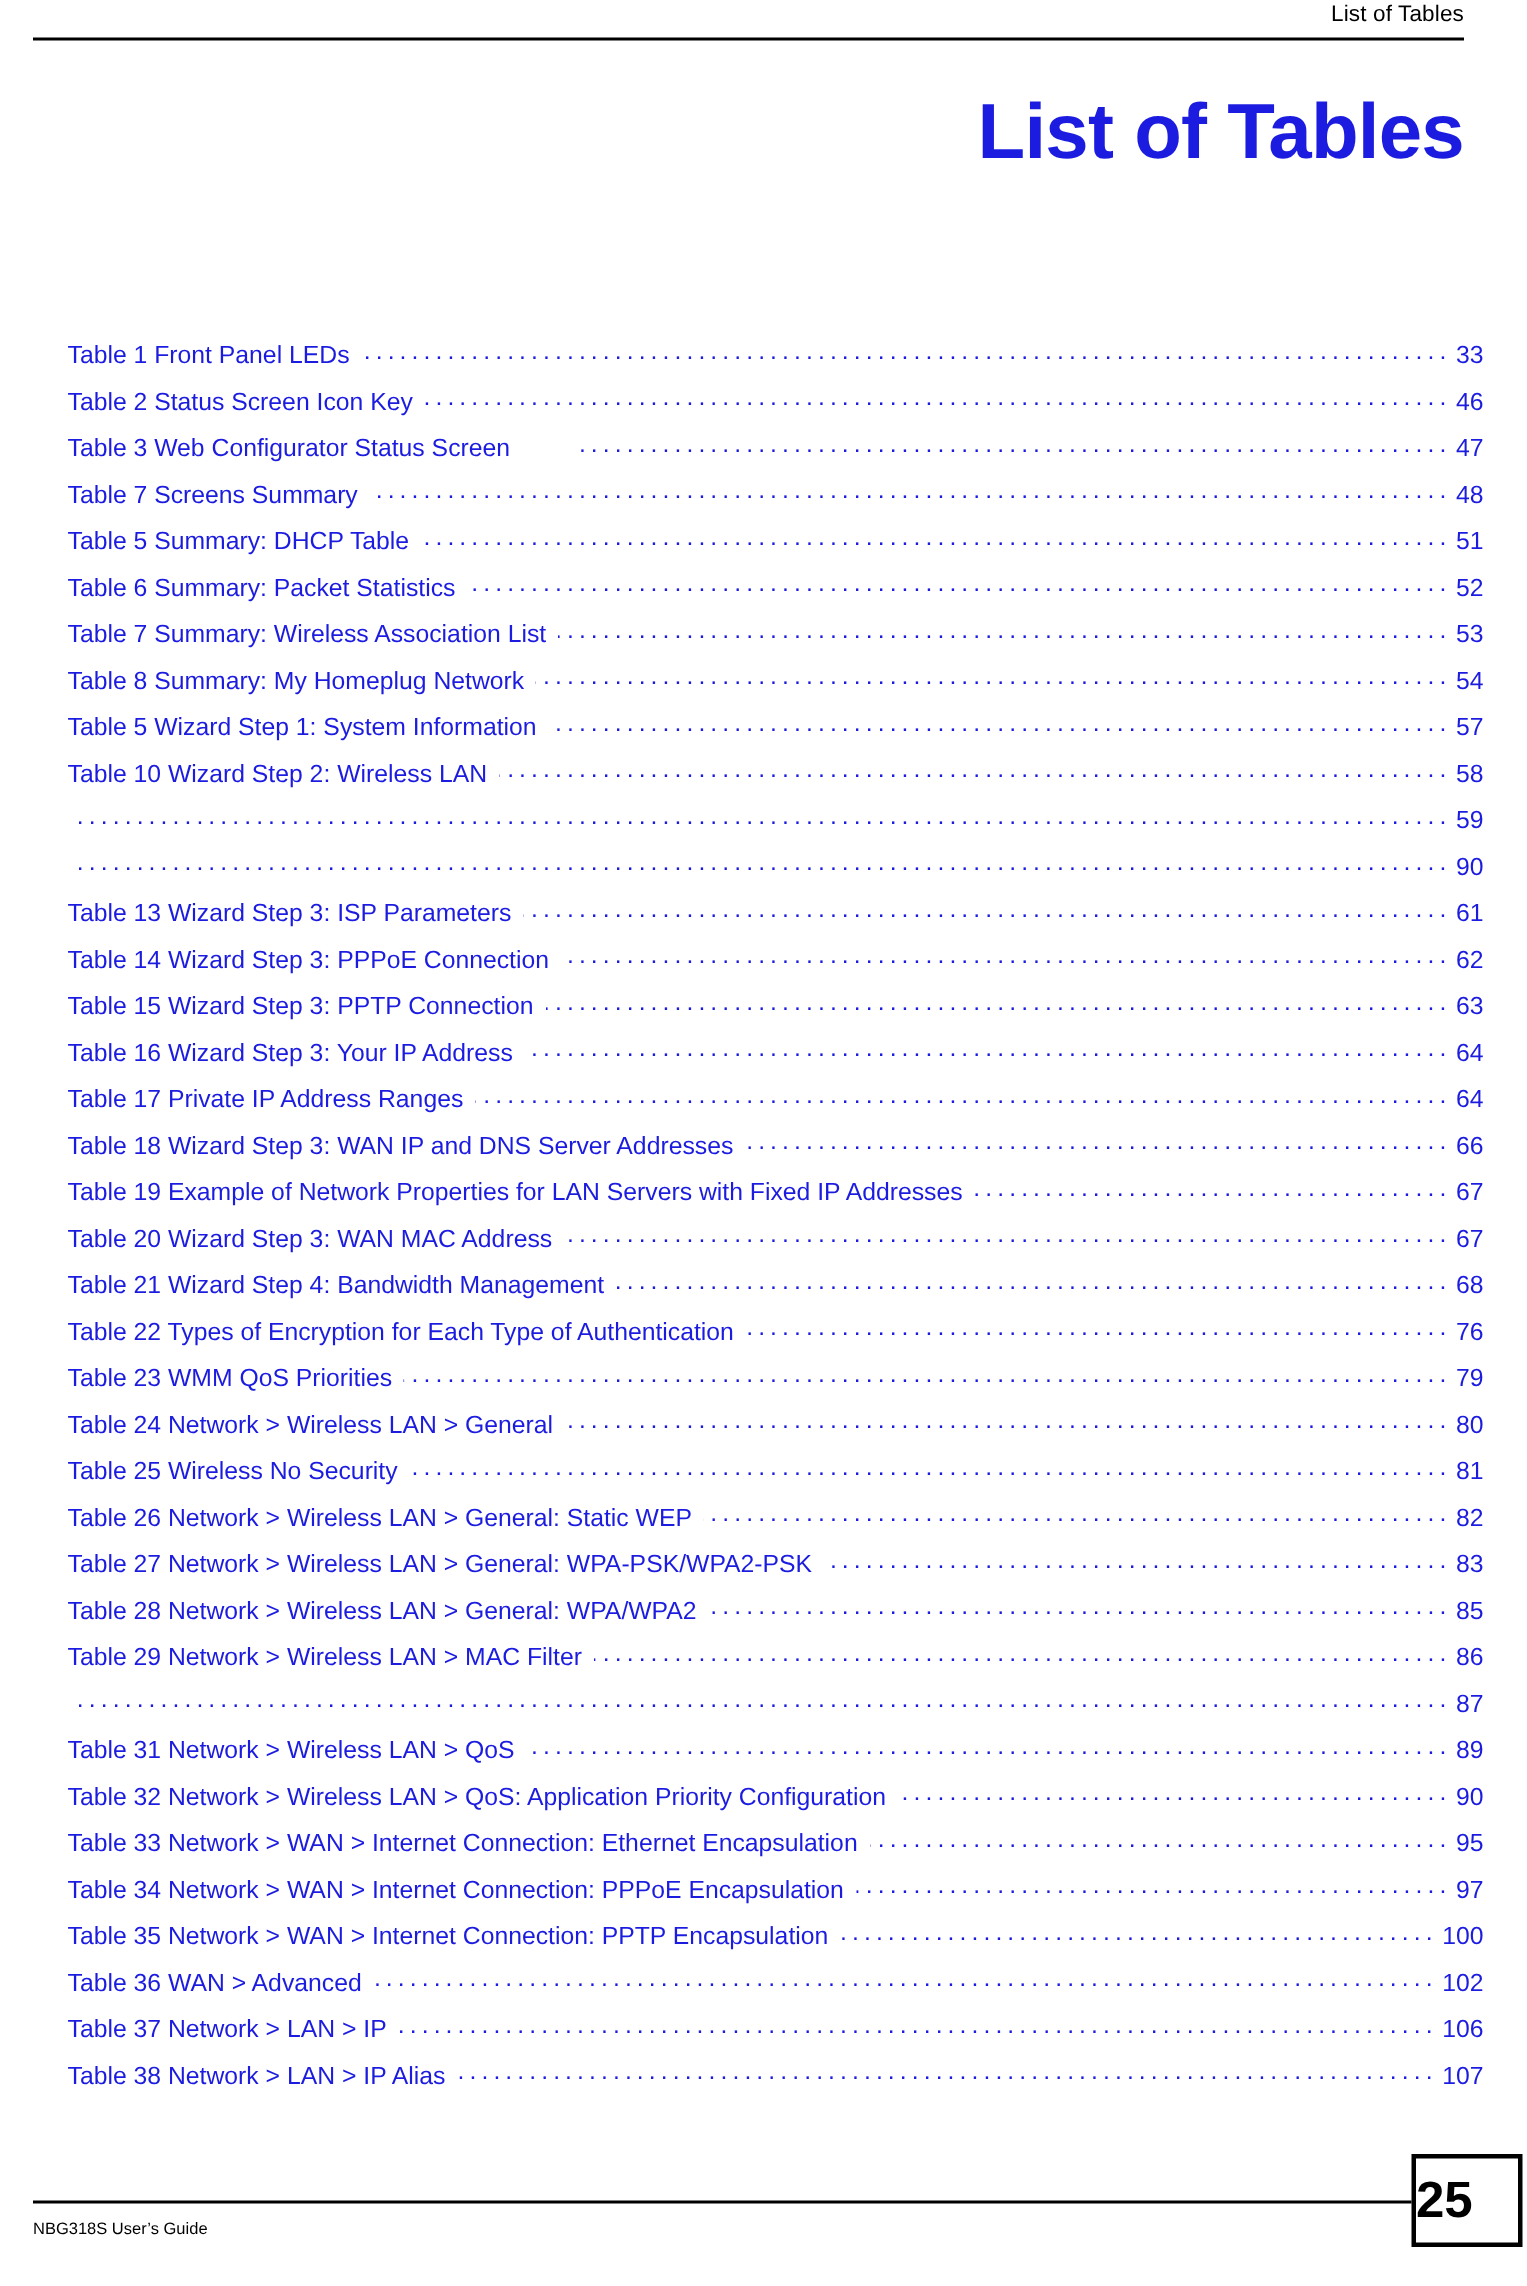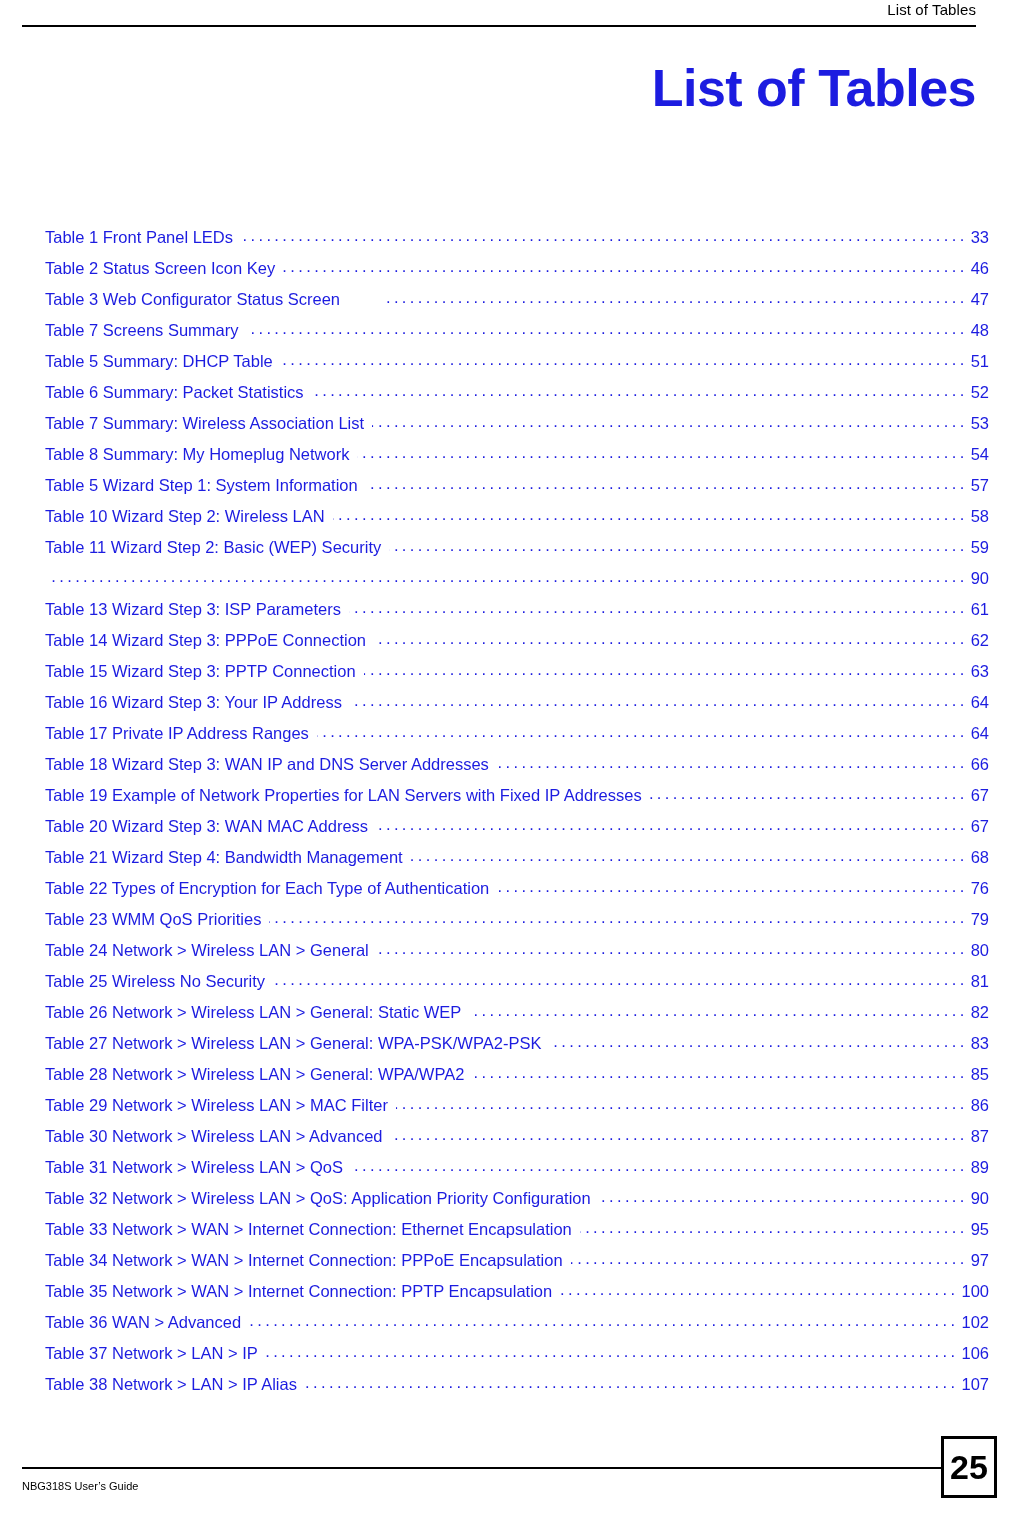--- a/index.html
+++ b/index.html
@@ -122,27 +122,26 @@
     left: 22px;
     top: 1474px;
     font-size: 11px;
     line-height: 24px;
     color: #000000;
   }
   .page-number-box {
     position: absolute;
     left: 941px;
     top: 1436px;
-    width: 56px;
+    width: 74px;
     height: 62px;
     border: 3px solid #000000;
     box-sizing: border-box;
     display: flex;
     align-items: center;
-    justify-content: center;
   }
   .page-number-box .page-number {
     font-size: 34px;
     line-height: 36px;
     font-weight: bold;
     color: #000000;
   }
 </style>
 </head>
 <body>
@@ -199,21 +198,20 @@
       <span class="toc-label">Table 5 Wizard Step 1: System Information</span>
       <span class="toc-leader"></span>
       <span class="toc-page">57</span>
     </li>
     <li class="toc-entry">
       <span class="toc-label">Table 10 Wizard Step 2: Wireless LAN</span>
       <span class="toc-leader"></span>
       <span class="toc-page">58</span>
     </li>
     <li class="toc-entry">
-      <span class="toc-label">Table 11 Wizard Step 2: Basic (WEP) Security</span>
       <span class="toc-leader"></span>
       <span class="toc-page">59</span>
     </li>
     <li class="toc-entry">
       <span class="toc-leader"></span>
       <span class="toc-page">90</span>
     </li>
     <li class="toc-entry">
       <span class="toc-label">Table 13 Wizard Step 3: ISP Parameters</span>
       <span class="toc-leader"></span>
@@ -293,21 +291,20 @@
       <span class="toc-label">Table 28 Network &gt; Wireless LAN &gt; General: WPA/WPA2</span>
       <span class="toc-leader"></span>
       <span class="toc-page">85</span>
     </li>
     <li class="toc-entry">
       <span class="toc-label">Table 29 Network &gt; Wireless LAN &gt; MAC Filter</span>
       <span class="toc-leader"></span>
       <span class="toc-page">86</span>
     </li>
     <li class="toc-entry">
-      <span class="toc-label">Table 30 Network &gt; Wireless LAN &gt; Advanced</span>
       <span class="toc-leader"></span>
       <span class="toc-page">87</span>
     </li>
     <li class="toc-entry">
       <span class="toc-label">Table 31 Network &gt; Wireless LAN &gt; QoS</span>
       <span class="toc-leader"></span>
       <span class="toc-page">89</span>
     </li>
     <li class="toc-entry">
       <span class="toc-label">Table 32 Network &gt; Wireless LAN &gt; QoS: Application Priority Configuration</span>

